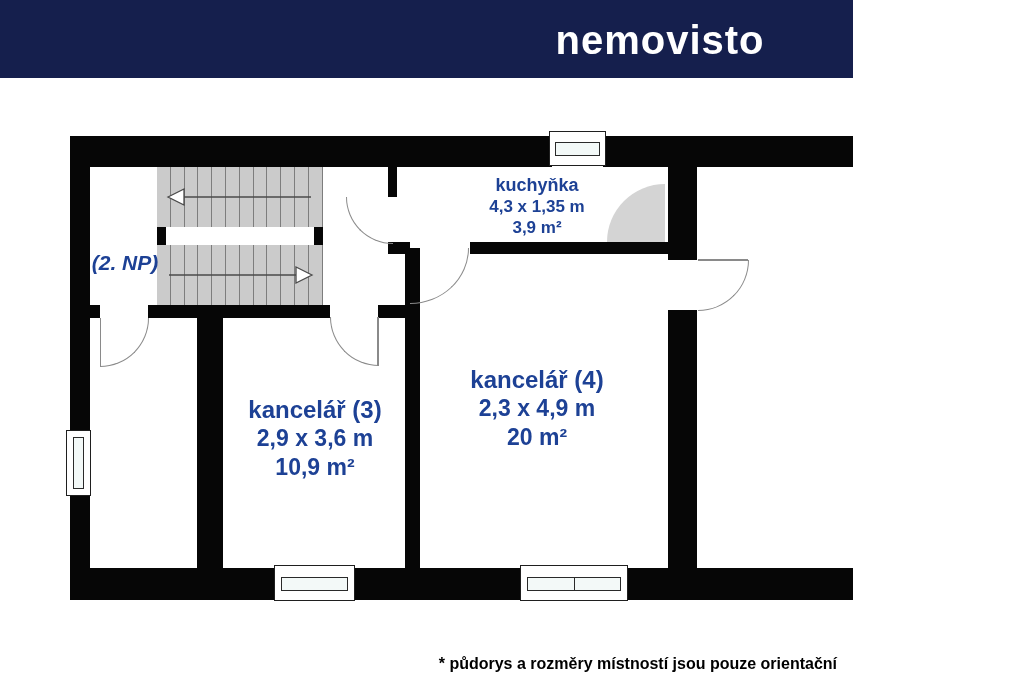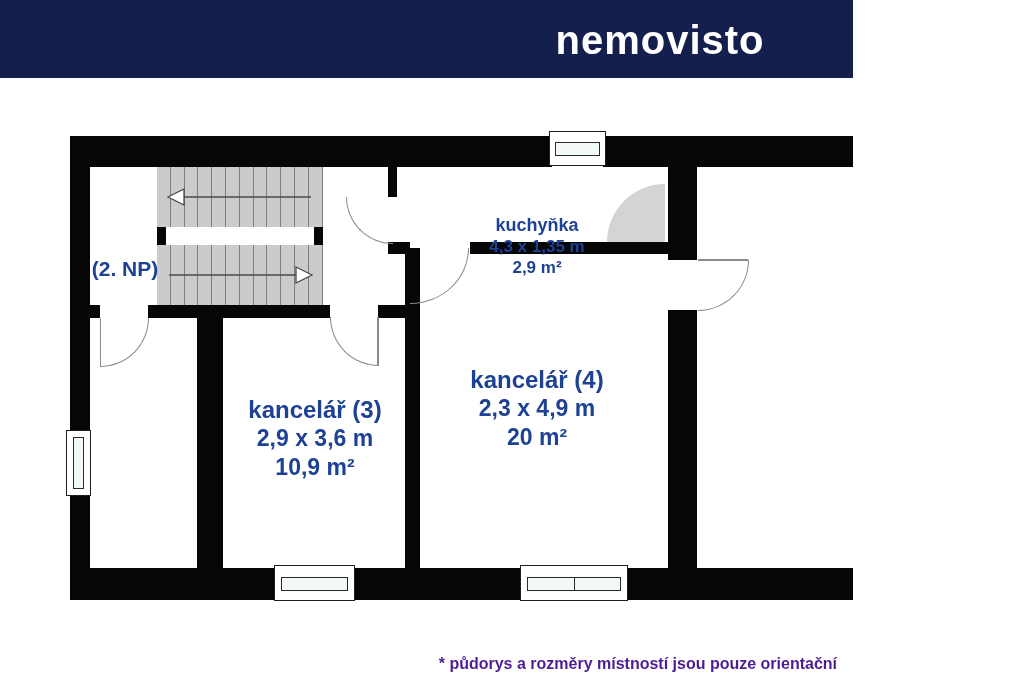--- a/index.html
+++ b/index.html
@@ -18,25 +18,25 @@
   .leaf{position:absolute;background:#8a8a8a;}
   .swing-disc{position:absolute;background:#d4d4d4;border-top-left-radius:100% 100%;}
   .window{position:absolute;background:#ffffff;border:1px solid #1f1f1f;box-sizing:border-box;}
   .glass{position:absolute;background:#f3f9f8;border:1px solid #2a2a2a;box-sizing:border-box;}
   .tick{position:absolute;background:#2a2a2a;}
   .room-label{position:absolute;transform:translate(-50%,-50%);text-align:center;
               color:#1d4195;font-weight:bold;white-space:nowrap;}
   .room-label .ln{display:block;}
   .lbl-big{font-size:23px;line-height:29px;}
   .lbl-big .name{font-size:24px;}
-  .lbl-small{font-size:17px;line-height:21px;margin-top:40px;}
+  .lbl-small{font-size:17px;line-height:21px;}
   .lbl-small .name{font-size:18px;}
   .floor-label{position:absolute;transform:translate(-50%,-50%);color:#1d4195;
                font-size:21px;font-weight:bold;white-space:nowrap;}
-  .footer-note{position:absolute;right:16px;top:655px;color:#4c1d95;
+  .footer-note{position:absolute;right:16px;top:655px;color:#000000;
                font-size:16px;font-weight:bold;white-space:nowrap;}
   .arrows{position:absolute;left:0;top:0;pointer-events:none;}
 </style>
 </head>
 <body>
 
 <div class="page">
 
   <div class="header">
     <div class="logo">nemovisto</div>
@@ -102,26 +102,26 @@
       <div class="tick" style="left:8px;top:47px;width:13px;height:1px;"></div>
     </div>
     <div class="window" style="left:274px;top:565px;width:81px;height:36px;">
       <div class="glass" style="left:6px;right:6px;top:11px;height:14px;"></div>
     </div>
     <div class="window" style="left:520px;top:565px;width:108px;height:36px;">
       <div class="glass" style="left:6px;right:6px;top:11px;height:14px;"></div>
       <div class="tick" style="left:53px;top:11px;width:1px;height:14px;"></div>
     </div>
 
-    <div class="floor-label" style="left:125px;top:269px;">(2. NP)</div>
+    <div class="floor-label" style="left:125px;top:263px;font-style:italic;">(2. NP)</div>
 
     <div class="room-label lbl-small" style="left:537px;top:206px;">
       <span class="ln name">kuchyňka</span>
       <span class="ln">4,3 x 1,35 m</span>
-      <span class="ln">2,9 m²</span>
+      <span class="ln">3,9 m²</span>
     </div>
 
 
     <div class="room-label lbl-big" style="left:315px;top:438px;">
       <span class="ln name">kancelář (3)</span>
       <span class="ln">2,9 x 3,6 m</span>
       <span class="ln">10,9 m²</span>
     </div>
 
     <div class="room-label lbl-big" style="left:537px;top:408px;">

